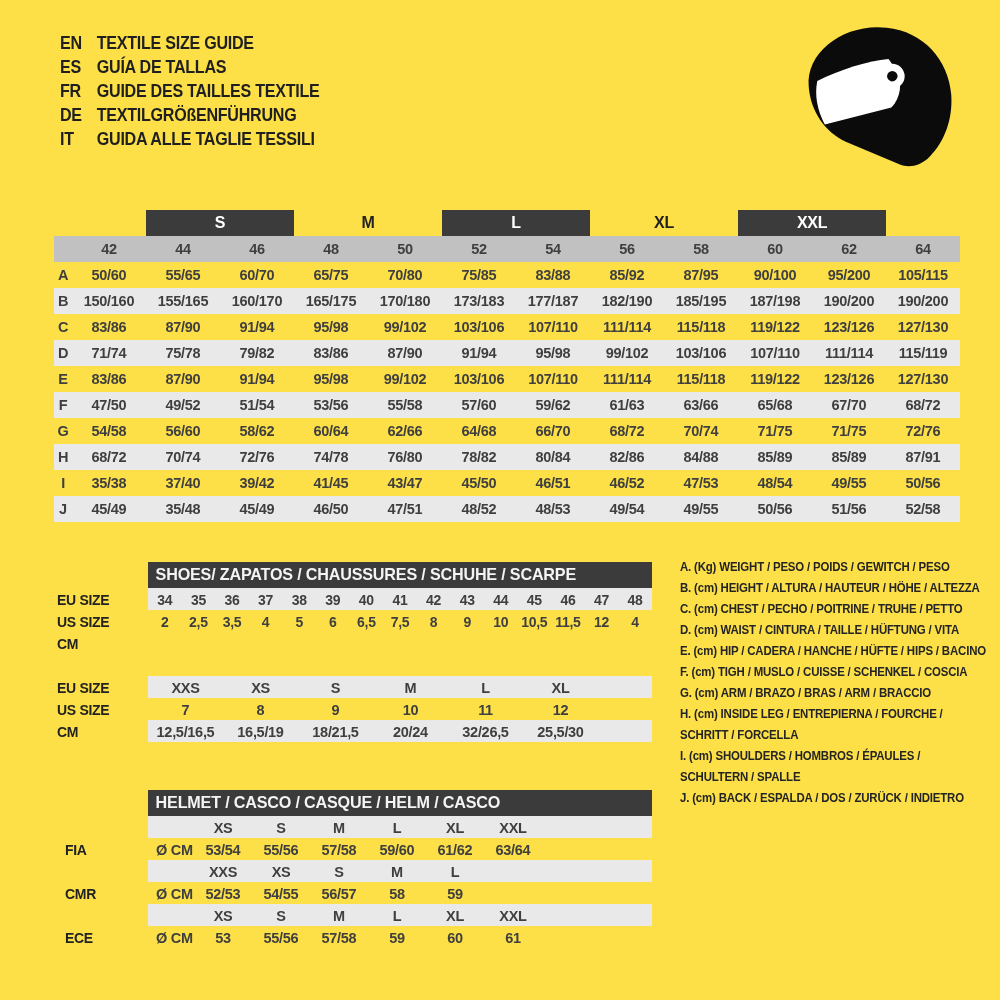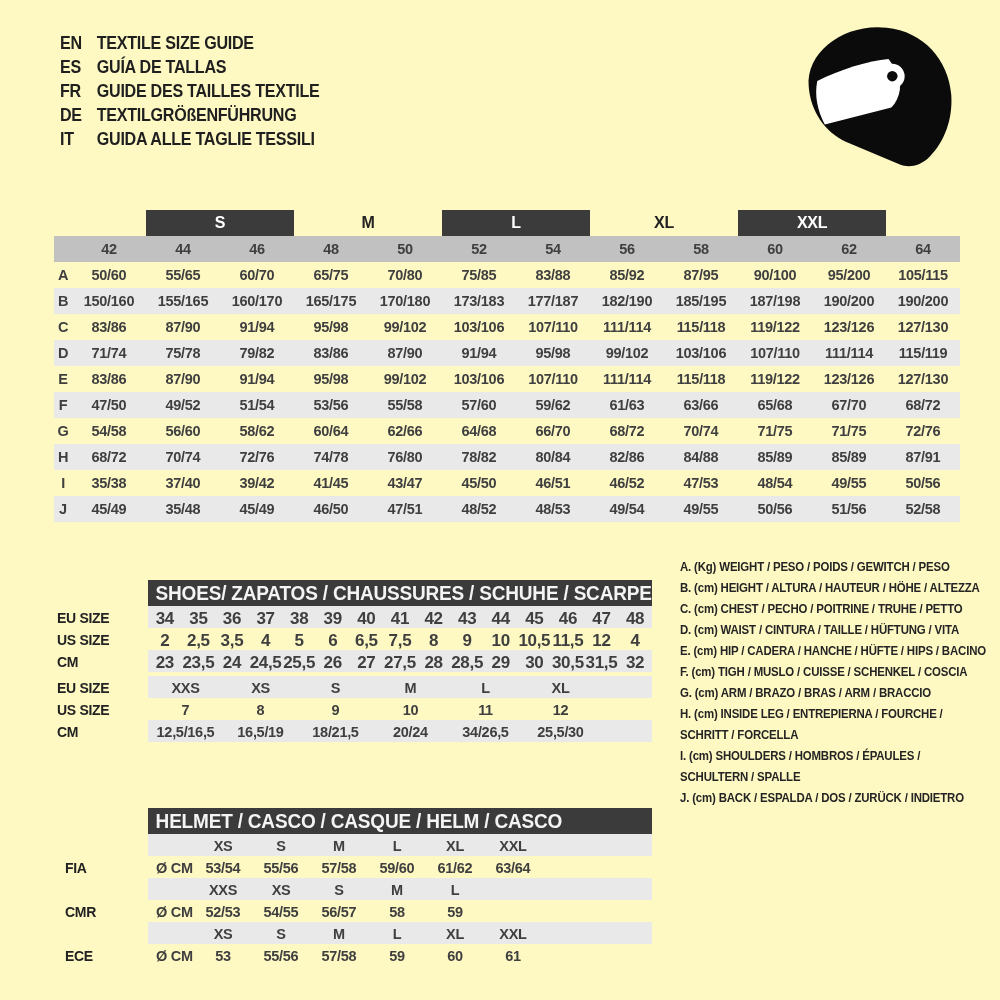--- a/index.html
+++ b/index.html
@@ -1,16 +1,16 @@
 <!DOCTYPE html>
 <html><head>
 <meta charset="utf-8">
 <style>
   html,body{margin:0;padding:0;background:#fff;}
-  .page{position:relative;width:1000px;height:1000px;background:#fef9c3;overflow:hidden;
+  .page{position:relative;width:1000px;height:1000px;background:#fde047;overflow:hidden;
         font-family:"Liberation Sans",sans-serif;font-weight:700;color:#3f3f3f;}
   .abs{position:absolute;}
 
   
   .languages{left:60px;top:31px;}
   .lang-row{display:flex;height:24px;line-height:24px;font-size:17.5px;color:#1f1f1f;
             transform:scaleX(.92);transform-origin:left center;letter-spacing:-.3px;white-space:nowrap;}
   .lang-code{width:40px;flex:none;}
 
   
@@ -26,29 +26,29 @@
   .mt-group.boxed{background:#3b3b3b;color:#ffffff;}
   .mt-band{display:flex;height:26px;background:#c1c1c1;}
   .mt-row{display:flex;height:26px;}
   .mt-row.shaded{background:#e9e9e9;}
   .mt-label{width:18px;flex:none;text-align:center;line-height:26px;}
   .mt-cell{width:74px;flex:none;text-align:center;line-height:26px;}
 
   
   .sub-table{left:55px;width:597px;}
   .shoes-table{top:562px;} .gloves-table{top:676px;} .helmet-table{top:790px;}
-  .st-bar{margin-left:93px;height:26px;background:#3b3b3b;color:#f4f4f4;line-height:26px;font-size:20px;margin-top:18px;}
+  .st-bar{margin-left:93px;height:26px;background:#3b3b3b;color:#f4f4f4;line-height:26px;font-size:17px;}
   .st-bar span{display:inline-block;padding-left:8px;transform:scaleX(.95);transform-origin:left center;
                white-space:nowrap;letter-spacing:-.2px;}
   .st-row{display:flex;height:22px;line-height:25px;font-size:14.5px;letter-spacing:-.3px;}
   .st-side{width:93px;flex:none;padding-left:2px;box-sizing:border-box;color:#222;font-size:14px;}
   .helmet-table .st-side{padding-left:10px;}
   .st-body{display:flex;width:504px;flex:none;}
   .st-body.shaded{background:#e9e9e9;}
-  .shoes-table .st-cell{flex:1;text-align:center;font-size:17px;}
+  .shoes-table .st-cell{flex:1;text-align:center;font-size:14px;}
   .gloves-table .st-cell{width:75px;flex:none;text-align:center;}
   .helmet-table .st-prefix{width:46px;flex:none;padding-left:8px;box-sizing:border-box;}
   .helmet-table .st-cell{width:58px;flex:none;text-align:center;}
 
   
   .legend{left:680px;top:556px;font-size:13px;color:#242424;}
   .legend-line{height:21px;line-height:21px;white-space:nowrap;transform:scaleX(.88);
                transform-origin:left center;letter-spacing:-.2px;}
 </style>
 </head>
@@ -305,37 +305,20 @@
             <div class="st-cell">9</div>
             <div class="st-cell">10</div>
             <div class="st-cell">10,5</div>
             <div class="st-cell">11,5</div>
             <div class="st-cell">12</div>
             <div class="st-cell">4</div>
           </div>
         </div>
         <div class="st-row">
           <div class="st-side">CM</div>
-          <div class="st-body shaded">
-            <div class="st-cell">23</div>
-            <div class="st-cell">23,5</div>
-            <div class="st-cell">24</div>
-            <div class="st-cell">24,5</div>
-            <div class="st-cell">25,5</div>
-            <div class="st-cell">26</div>
-            <div class="st-cell">27</div>
-            <div class="st-cell">27,5</div>
-            <div class="st-cell">28</div>
-            <div class="st-cell">28,5</div>
-            <div class="st-cell">29</div>
-            <div class="st-cell">30</div>
-            <div class="st-cell">30,5</div>
-            <div class="st-cell">31,5</div>
-            <div class="st-cell">32</div>
-          </div>
         </div>
       </div>
   </div>
 
   <div class="abs sub-table gloves-table">
     <div id="gloves-rows">
         <div class="st-row">
           <div class="st-side">EU SIZE</div>
           <div class="st-body shaded">
             <div class="st-cell">XXS</div>
@@ -357,21 +340,21 @@
             <div class="st-cell">12</div>
           </div>
         </div>
         <div class="st-row">
           <div class="st-side">CM</div>
           <div class="st-body shaded">
             <div class="st-cell">12,5/16,5</div>
             <div class="st-cell">16,5/19</div>
             <div class="st-cell">18/21,5</div>
             <div class="st-cell">20/24</div>
-            <div class="st-cell">34/26,5</div>
+            <div class="st-cell">32/26,5</div>
             <div class="st-cell">25,5/30</div>
           </div>
         </div>
       </div>
   </div>
 
   <div class="abs sub-table helmet-table">
     <div class="st-bar">
       <span>HELMET / CASCO / CASQUE / HELM / CASCO</span>
     </div>

